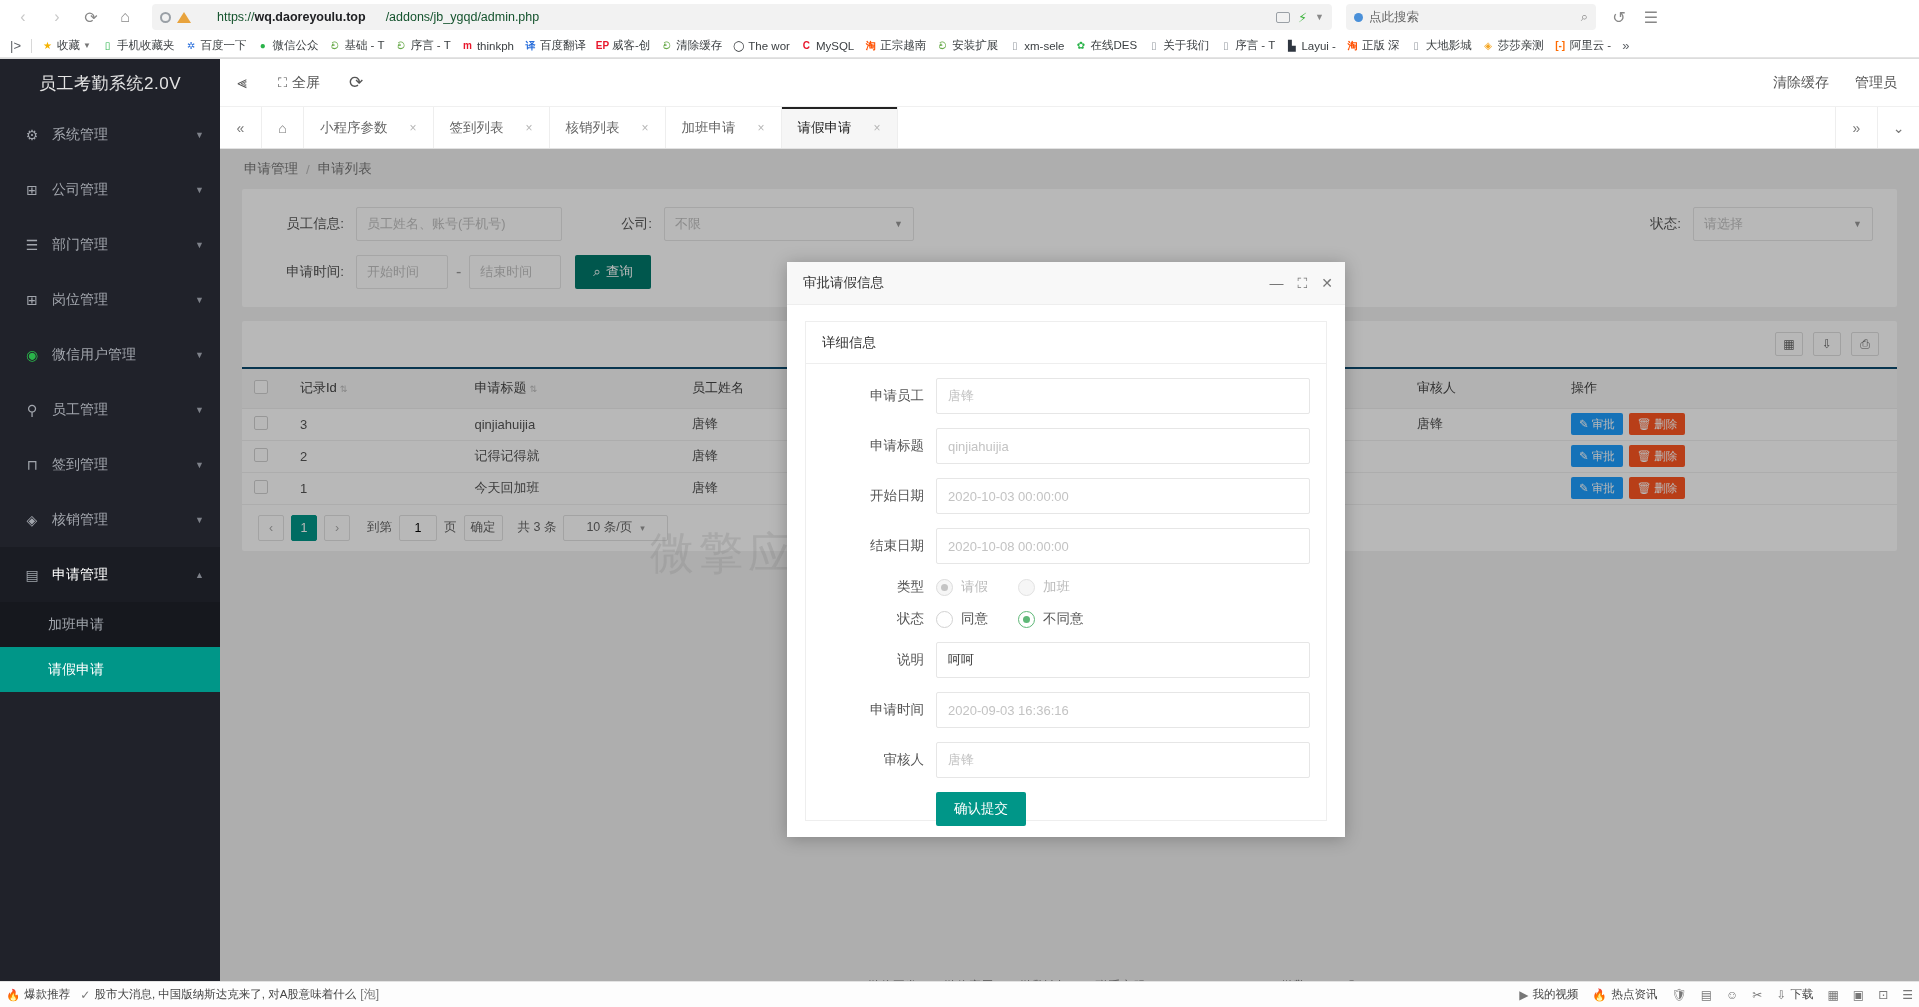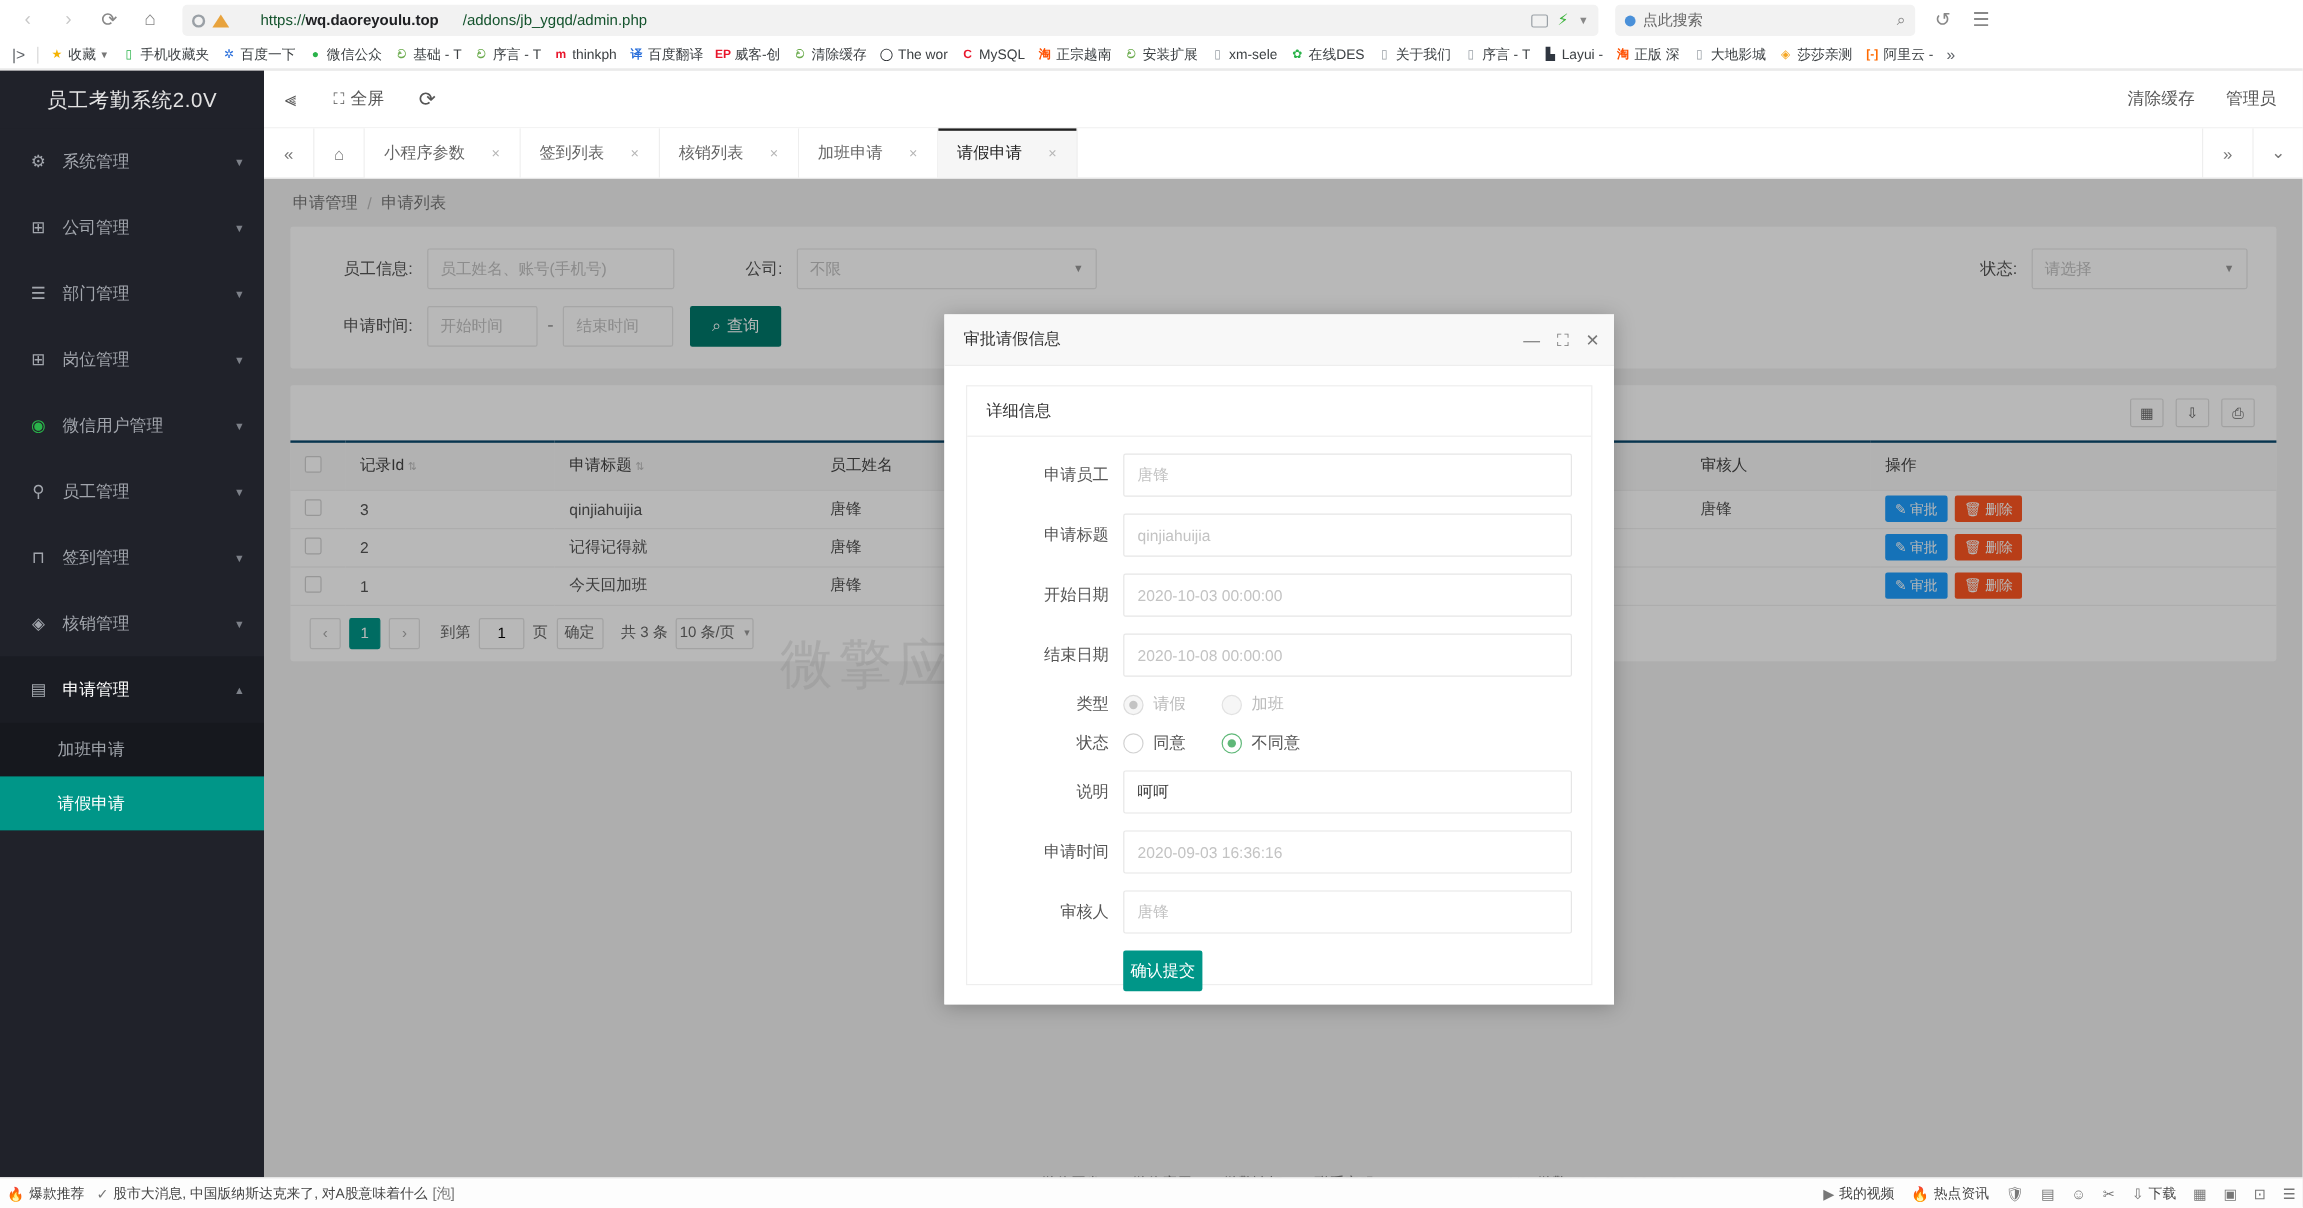--- a/index.html
+++ b/index.html
@@ -369,21 +369,21 @@
     min-width: 26px; height: 26px;
     border: 1px solid #e2e2e2;
     border-radius: 2px;
     display: inline-flex; align-items: center; justify-content: center;
     background: #fff; cursor: pointer;
     padding: 0 6px;
   }
   .pg.cur { background: #009688; color: #fff; border-color: #009688; }
   .pg.arrow { color: #aaa; }
   .pg-input { width: 38px; height: 26px; border: 1px solid #e2e2e2; text-align: center; font-size: 12.5px; border-radius: 2px;}
-  .pg-sel { height: 26px; border: 1px solid #e2e2e2; border-radius: 2px; display: inline-flex; align-items: center; padding: 0 2px; gap: 8px; background:#fff; }
+  .pg-sel { height: 26px; border: 1px solid #e2e2e2; border-radius: 2px; display: inline-flex; align-items: center; padding: 0 22px; gap: 8px; background:#fff; }
 
   
   .overlay {
     position: absolute;
     left: 0; top: 0; right: 0; bottom: 0;
     background: rgba(0,0,0,0.28);
     z-index: 50;
   }
   .modal {
     position: absolute;
@@ -464,21 +464,21 @@
   }
   .radio.disabled.checked .dot { border-color: #dcdcdc; }
   .radio.disabled.checked .dot::after { background: #c4c4c4; }
   .btn-submit {
     margin-left: 130px;
     height: 34px;
     background: #009688;
     color: #fff;
     border: none;
     border-radius: 2px;
-    padding: 0 6px;
+    padding: 0 18px;
     font-size: 13.5px;
     cursor: pointer;
   }
 
   .watermark {
     position: absolute;
     left: 430px; top: 375px;
     font-size: 44px;
     color: rgba(140,140,140,0.35);
     letter-spacing: 5px;

